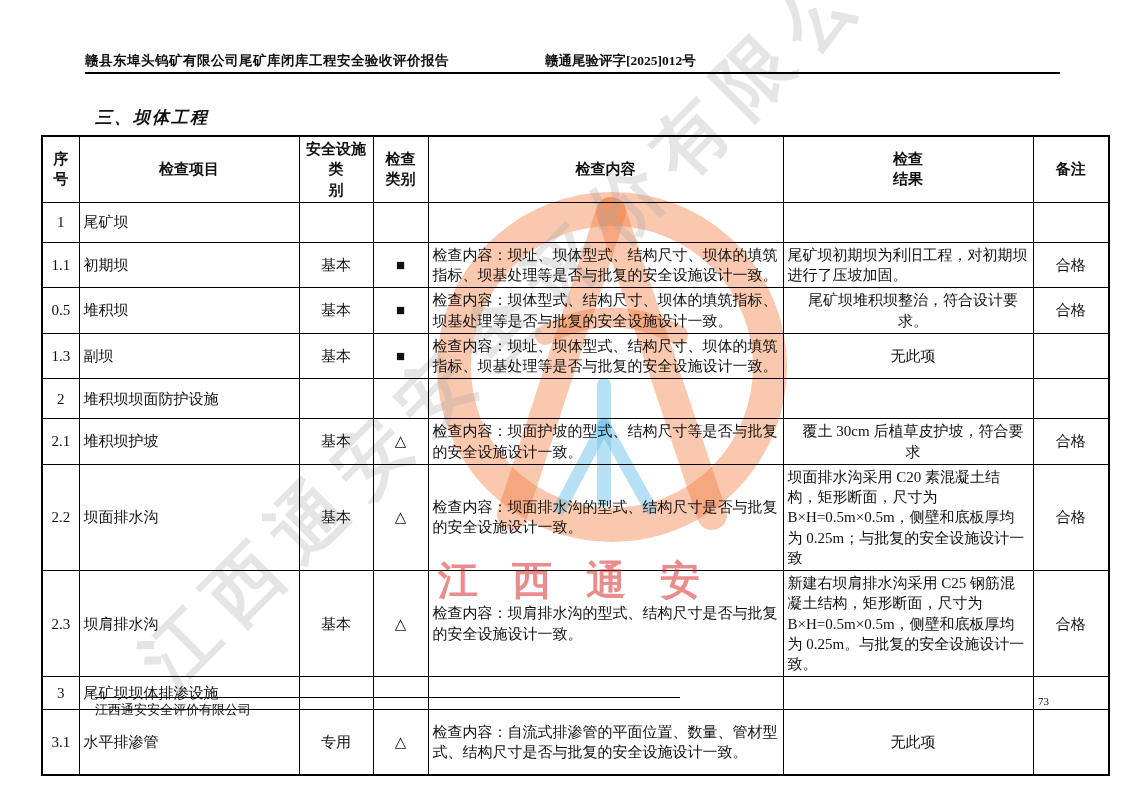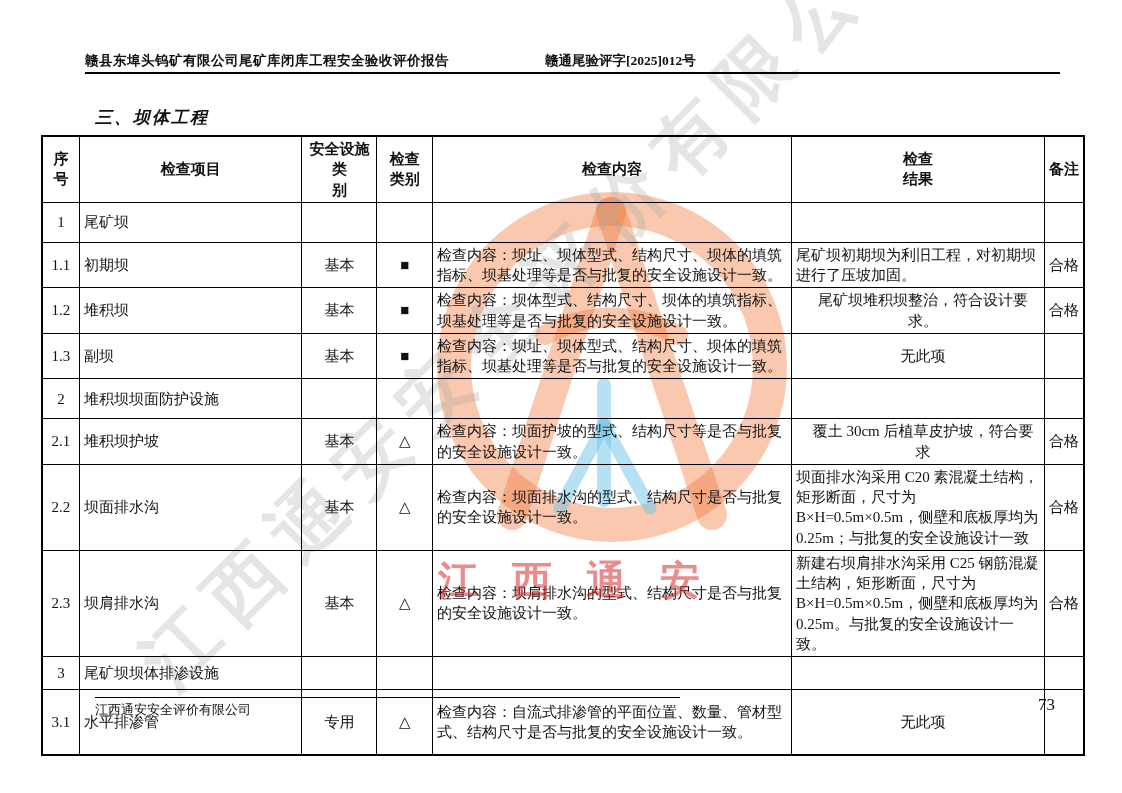--- a/index.html
+++ b/index.html
@@ -49,28 +49,28 @@
   .check-table { border:2px solid #000; }
   .check-table thead th {
     font-weight:bold; text-align:center; white-space:pre-line; height:55px; font-size:15px;
   }
   .c-no     { width:37px;  text-align:center; font-family:"Liberation Serif","DejaVu Serif",serif; }
   .c-item   { width:220px; text-align:left; padding-left:8px;margin-left:10px; }
   .c-cat    { width:74px;  text-align:center; }
   .c-type   { width:55px;  text-align:center; }
   .c-content{ width:355px; text-align:left; padding-left:6px; }
   .c-result { width:250px; text-align:left; padding-left:6px; }
-  .c-remark { width:39px;  text-align:center;margin-left:40px; }
+  .c-remark { width:76px;  text-align:center;margin-left:40px; }
   td.res-center { text-align:center; padding-left:14px; }
   .sym-square { font-size:11px; }
 
   
   .footer-rule { position:absolute; left:95px; top:697px; width:585px; border-top:1.5px solid #000; z-index:3; }
   .footer-company { position:absolute; left:95px; top:701px; font-size:13px; z-index:3; }
-  .page-number { position:absolute; left:1038px; top:695px; font-size:17px; z-index:3; }
+  .page-number { position:absolute; left:1038px; top:695px; font-size:11px; z-index:3; }
 </style>
 </head>
 <body>
 
 <div class="page">
 
   <div class="wm-ring"></div>
   <svg class="wm-emblem" width="1122" height="793" viewBox="0 0 1122 793">
     <g stroke="rgba(240,125,62,0.42)" fill="none" stroke-linecap="round">
       <path d="M 611 212 L 512 515" stroke-width="30"></path>
@@ -120,21 +120,21 @@
       <tr style="height:40px">
         <td class="c-no">1.1</td>
         <td class="c-item">初期坝</td>
         <td class="c-cat">基本</td>
         <td class="c-type sym-square">■</td>
         <td class="c-content">检查内容：坝址、坝体型式、结构尺寸、坝体的填筑指标、坝基处理等是否与批复的安全设施设计一致。</td>
         <td class="c-result">尾矿坝初期坝为利旧工程，对初期坝进行了压坡加固。</td>
         <td class="c-remark">合格</td>
       </tr>
       <tr style="height:40px">
-        <td class="c-no">1.2</td>
+        <td class="c-no">0.5</td>
         <td class="c-item">堆积坝</td>
         <td class="c-cat">基本</td>
         <td class="c-type sym-square">■</td>
         <td class="c-content">检查内容：坝体型式、结构尺寸、坝体的填筑指标、坝基处理等是否与批复的安全设施设计一致。</td>
         <td class="c-result res-center">尾矿坝堆积坝整治，符合设计要求。</td>
         <td class="c-remark">合格</td>
       </tr>
       <tr style="height:40px">
         <td class="c-no">1.3</td>
         <td class="c-item">副坝</td>

